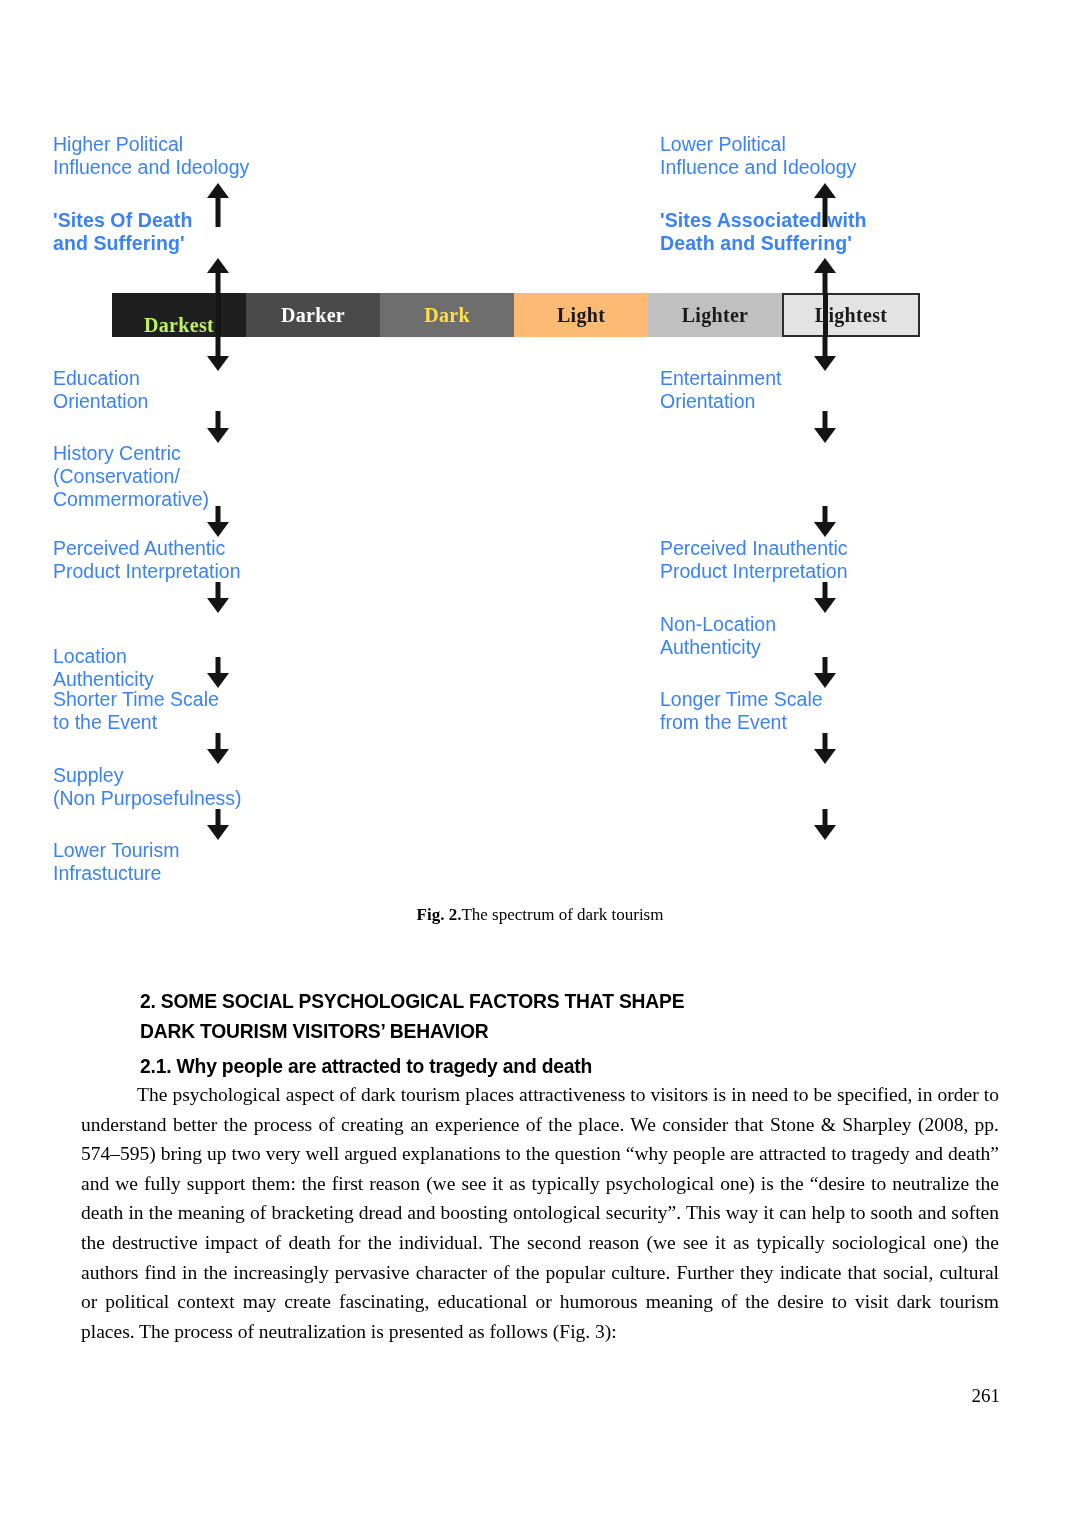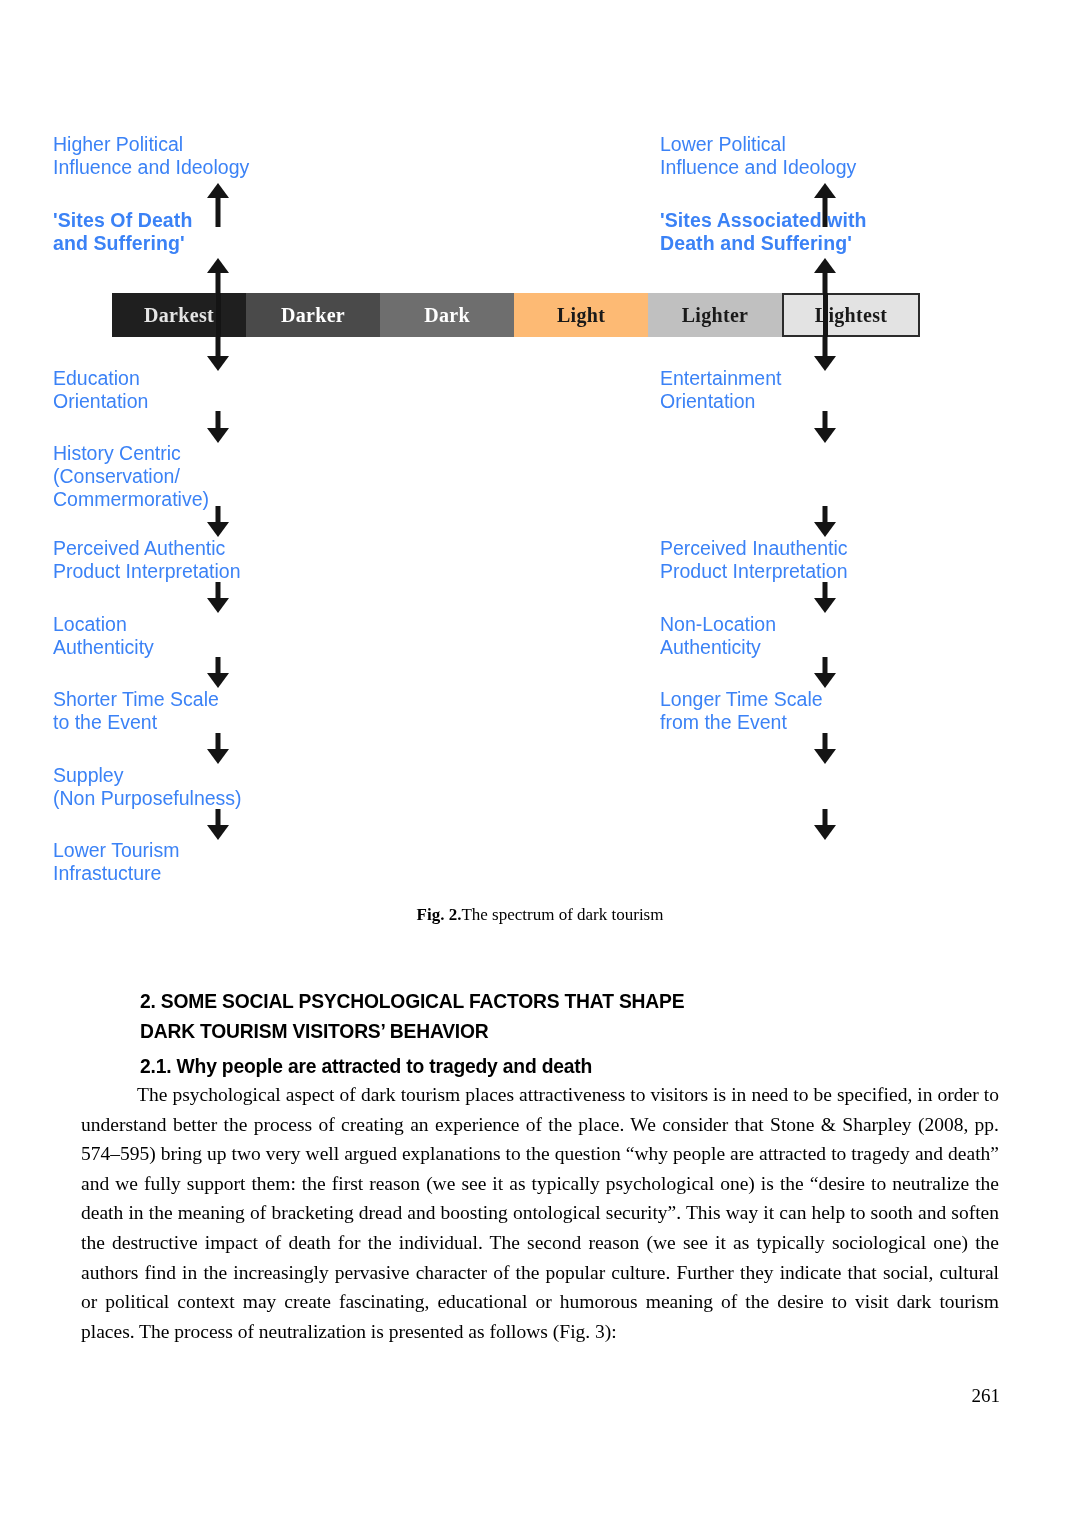--- a/index.html
+++ b/index.html
@@ -214,27 +214,27 @@
   </div>
   <div class="arrow up" style="position:absolute; left:660px; width:330px; top:258px; height:40px;">
     <span class="head"></span>
     <span class="stem"></span>
   </div>
 
   <div class="bar-stem" style="left:215.5px; top:293px; height:44px;"></div>
   <div class="bar-stem" style="left:822.5px; top:293px; height:44px;"></div>
 
   <div class="spectrum" id="spectrum-bar">
-      <div class="seg" style="background: rgb(31, 31, 31); color: #e5e5e5;">
+      <div class="seg" style="background: rgb(31, 31, 31); color: #bef264; align-items: flex-end;">
         <span>Darkest</span>
       </div>
       <div class="seg" style="background: rgb(74, 74, 74); color: rgb(255, 255, 255);">
         <span>Darker</span>
       </div>
-      <div class="seg" style="background: rgb(110, 110, 110); color: #ffffff;">
+      <div class="seg" style="background: rgb(110, 110, 110); color: #fde047;">
         <span>Dark</span>
       </div>
       <div class="seg" style="background: #fdba74; color: rgb(26, 26, 26); text-align: right;">
         <span>Light</span>
       </div>
       <div class="seg" style="background: rgb(192, 192, 192); color: rgb(26, 26, 26);">
         <span>Lighter</span>
       </div>
       <div class="seg" style="background: rgb(227, 227, 227); color: rgb(26, 26, 26); border: 2px solid rgb(43, 43, 43);">
         <span>Lightest</span>
@@ -266,21 +266,21 @@
   </div>
   <div class="col col-left" style="top:537px;">
     <div class="node">Perceived Authentic
 Product Interpretation</div>
   </div>
 
   <div class="arrow down" style="position:absolute; left:53px; width:330px; top:582px; height:31px;">
     <span class="stem"></span>
     <span class="head"></span>
   </div>
-  <div class="col col-left" style="top:613px;">
+  <div class="col col-left" style="top:645px;">
     <div class="node">Location
 Authenticity</div>
   </div>
 
   <div class="arrow down" style="position:absolute; left:53px; width:330px; top:657px; height:31px;">
     <span class="stem"></span>
     <span class="head"></span>
   </div>
   <div class="col col-left" style="top:688px;">
     <div class="node">Shorter Time Scale

